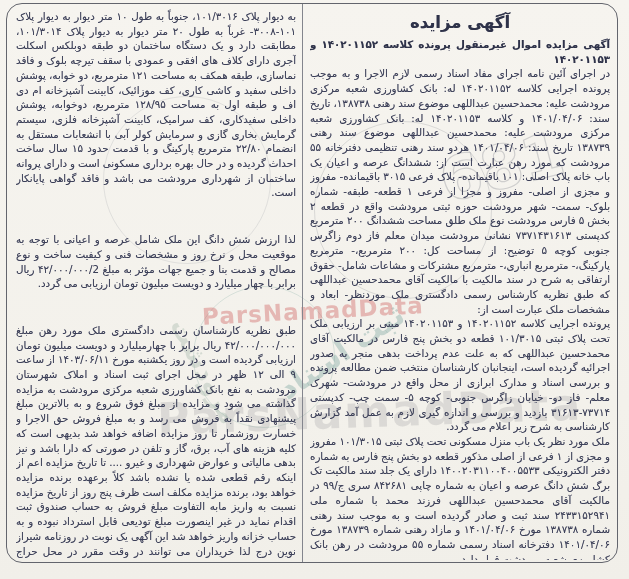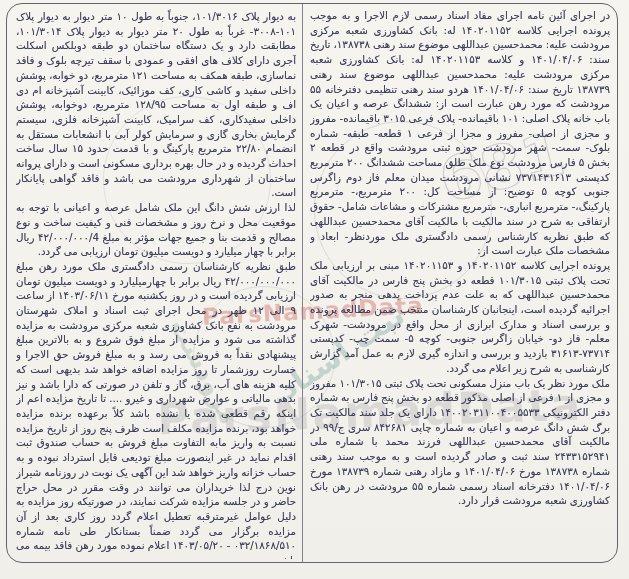--- a/index.html
+++ b/index.html
@@ -8,21 +8,21 @@
     background:linear-gradient(180deg,#f6f4ef 0%,#f3f1eb 70%,#f1efe9 100%);
     font-family:"DejaVu Sans",sans-serif;
   }
   .page{position:absolute;inset:0;}
   .frame{
     position:absolute;left:6px;top:3px;width:612px;height:560px;
     border:1.6px solid #63656d;border-radius:16px;
     box-sizing:border-box;overflow:hidden;
   }
   .divider{position:absolute;left:295px;top:0;bottom:0;width:1.2px;background:#83858d;}
-  .col{position:absolute;direction:rtl;color:#3b3f58;}
+  .col{position:absolute;direction:rtl;color:#3b3f58;gap:32px;}
   .col p{margin:0;font-size:10.3px;line-height:14.7px;text-align:justify;
          word-spacing:-0.4px;text-shadow:0 0 0.5px rgba(59,63,88,0.45);}
   .col-right{right:7px;top:4px;width:300px;height:552px;overflow:hidden;}
   .col-left{left:9px;top:5px;width:280px;height:550px;display:flex;flex-direction:column;overflow:hidden;}
   .doc-title{
     margin:5px 0 5px;text-align:center;font-size:16.5px;font-weight:bold;color:#2e3249;
     text-shadow:0 0 0.6px rgba(46,50,73,0.5);
   }
   .subtitle{font-weight:bold;font-size:10.6px;color:#2e3249;}
   
@@ -54,27 +54,29 @@
     <div class="wm wm-circle wm-c3"></div>
     <div class="wm wm-gray-big">ParsNamadData</div>
     <div class="wm wm-red">ParsNamadData</div>
     <div class="wm wm-outline-num">681</div>
     <div class="wm wm-teal1">ثبت اسناد</div>
     <div class="wm wm-teal2">مرودشت</div>
 
     <div class="divider"></div>
 
     <div class="col col-right" dir="rtl">
+      <h1 class="doc-title">آگهی مزایده</h1>
+      <p class="subtitle">آگهی مزایده اموال غیرمنقول پرونده کلاسه ۱۴۰۲۰۱۱۵۲ و ۱۴۰۲۰۱۱۵۳</p>
       <p>در اجرای آئین نامه اجرای مفاد اسناد رسمی لازم الاجرا و به موجب پرونده اجرایی کلاسه ۱۴۰۲۰۱۱۵۲ له: بانک کشاورزی شعبه مرکزی مرودشت علیه: محمدحسین عبداللهی موضوع سند رهنی ۱۳۸۷۳۸، تاریخ سند: ۱۴۰۱/۰۴/۰۶ و کلاسه ۱۴۰۲۰۱۱۵۳ له: بانک کشاورزی شعبه مرکزی مرودشت علیه: محمدحسین عبداللهی موضوع سند رهنی ۱۳۸۷۳۹ تاریخ سند: ۱۴۰۱/۰۴/۰۶ هردو سند رهنی تنظیمی دفترخانه ۵۵ مرودشت که مورد رهن عبارت است از: ششدانگ عرصه و اعیان یک باب خانه پلاک اصلی: ۱۰۱ باقیمانده- پلاک فرعی ۳۰۱۵ باقیمانده- مفروز و مجزی از اصلی- مفروز و مجزا از فرعی ۱ قطعه- طبقه- شماره بلوک- سمت- شهر مرودشت حوزه ثبتی مرودشت واقع در قطعه ۲ بخش ۵ فارس مرودشت نوع ملک طلق مساحت ششدانگ ۲۰۰ مترمربع کدپستی ۷۳۷۱۴۳۱۶۱۳ نشانی مرودشت میدان معلم فاز دوم زاگرس جنوبی کوچه ۵ توضیح: از مساحت کل: ۲۰۰ مترمربع،- مترمربع پارکینگ،- مترمربع انباری،- مترمربع مشترکات و مشاعات شامل- حقوق ارتفاقی به شرح در سند مالکیت با مالکیت آقای محمدحسین عبداللهی که طبق نظریه کارشناس رسمی دادگستری ملک موردنظر- ابعاد و مشخصات ملک عبارت است از:</p>
       <p>پرونده اجرایی کلاسه ۱۴۰۲۰۱۱۵۲ و ۱۴۰۲۰۱۱۵۳ مبنی بر ارزیابی ملک تحت پلاک ثبتی ۱۰۱/۳۰۱۵ قطعه دو بخش پنج فارس در مالکیت آقای محمدحسین عبداللهی که به علت عدم پرداخت بدهی منجر به صدور اجرائیه گردیده است، اینجانبان کارشناسان منتخب ضمن مطالعه پرونده و بررسی اسناد و مدارک ابرازی از محل واقع در مرودشت- شهرک معلم- فاز دو- خیابان زاگرس جنوبی- کوچه ۵- سمت چپ- کدپستی ۷۳۷۱۴-۳۱۶۱۳ بازدید و بررسی و اندازه گیری لازم به عمل آمد گزارش کارشناسی به شرح زیر اعلام می گردد.</p>
       <p>ملک مورد نظر یک باب منزل مسکونی تحت پلاک ثبتی ۱۰۱/۳۰۱۵ مفروز و مجزی از ۱ فرعی از اصلی مذکور قطعه دو بخش پنج فارس به شماره دفتر الکترونیکی ۱۴۰۰۲۰۳۱۱۰۰۴۰۰۵۵۳۳ دارای یک جلد سند مالکیت تک برگ شش دانگ عرصه و اعیان به شماره چاپی ۸۴۲۶۸۱ سری ج/۹۹ در مالکیت آقای محمدحسین عبداللهی فرزند محمد با شماره ملی ۲۴۳۳۱۵۲۹۴۱ سند ثبت و صادر گردیده است و به موجب سند رهنی شماره ۱۳۸۷۳۸ مورخ ۱۴۰۱/۰۴/۰۶ و مازاد رهنی شماره ۱۳۸۷۳۹ مورخ ۱۴۰۱/۰۴/۰۶ دفترخانه اسناد رسمی شماره ۵۵ مرودشت در رهن بانک کشاورزی شعبه مرودشت قرار دارد.</p>
 
     </div>
 
     <div class="col col-left" dir="rtl">
       <p>به دیوار پلاک ۱۰۱/۳۰۱۶، جنوباً به طول ۱۰ متر دیوار به دیوار پلاک ۱۰۱-۳۰۰۸- غرباً به طول ۲۰ متر دیوار به دیوار پلاک ۱۰۱/۳۰۱۴، مطابقت دارد و یک دستگاه ساختمان دو طبقه دوبلکس اسکلت آجری دارای کلاف های افقی و عمودی با سقف تیرچه بلوک و فاقد نماسازی، طبقه همکف به مساحت ۱۲۱ مترمربع، دو خوابه، پوشش داخلی سفید و کاشی کاری، کف موزائیک، کابینت آشپزخانه ام دی اف و طبقه اول به مساحت ۱۲۸/۹۵ مترمربع، دوخوابه، پوشش داخلی سفیدکاری، کف سرامیک، کابینت آشپزخانه فلزی، سیستم گرمایش بخاری گازی و سرمایش کولر آبی با انشعابات مستقل به انضمام ۲۲/۸۰ مترمربع پارکینگ و با قدمت حدود ۱۵ سال ساخت احداث گردیده و در حال بهره برداری مسکونی است و دارای پروانه ساختمان از شهرداری مرودشت می باشد و فاقد گواهی پایانکار است.</p>
-      <p>لذا ارزش شش دانگ این ملک شامل عرصه و اعیانی با توجه به موقعیت محل و نرخ روز و مشخصات فنی و کیفیت ساخت و نوع مصالح و قدمت بنا و جمیع جهات مؤثر به مبلغ ۴۲/۰۰۰/۰۰۰/4 ریال برابر با چهار میلیارد و دویست میلیون تومان ارزیابی می گردد.</p>
+      <p>لذا ارزش شش دانگ این ملک شامل عرصه و اعیانی با توجه به موقعیت محل و نرخ روز و مشخصات فنی و کیفیت ساخت و نوع مصالح و قدمت بنا و جمیع جهات مؤثر به مبلغ ۴۲/۰۰۰/۰۰۰/2 ریال برابر با چهار میلیارد و دویست میلیون تومان ارزیابی می گردد.</p>
       <p>طبق نظریه کارشناسان رسمی دادگستری ملک مورد رهن مبلغ ۴۲/۰۰۰/۰۰۰/۰۰۰ ریال برابر با چهارمیلیارد و دویست میلیون تومان ارزیابی گردیده است و در روز یکشنبه مورخ ۱۴۰۳/۰۶/۱۱ از ساعت ۹ الی ۱۲ ظهر در محل اجرای ثبت اسناد و املاک شهرستان مرودشت به نفع بانک کشاورزی شعبه مرکزی مرودشت به مزایده گذاشته می شود و مزایده از مبلغ فوق شروع و به بالاترین مبلغ پیشنهادی نقداً به فروش می رسد و به مبلغ فروش حق الاجرا و خسارت روزشمار تا روز مزایده اضافه خواهد شد بدیهی است که کلیه هزینه های آب، برق، گاز و تلفن در صورتی که دارا باشد و نیز بدهی مالیاتی و عوارض شهرداری و غیرو .... تا تاریخ مزایده اعم از اینکه رقم قطعی شده یا نشده باشد کلاً برعهده برنده مزایده خواهد بود، برنده مزایده مکلف است ظرف پنج روز از تاریخ مزایده نسبت به واریز مابه التفاوت مبلغ فروش به حساب صندوق ثبت اقدام نماید در غیر اینصورت مبلغ تودیعی قابل استرداد نبوده و به حساب خزانه واریز خواهد شد این آگهی یک نوبت در روزنامه شیراز نوین درج لذا خریداران می توانند در وقت مقرر در محل حراج حاضر و در جلسه مزایده شرکت نمایند، در صورتیکه روز مزایده به دلیل عوامل غیرمترقبه تعطیل اعلام گردد روز کاری بعد از آن مزایده برگزار می گردد ضمناً بستانکار طی نامه شماره ۰۳۲/۱۸۶۸/۵۱۰ - ۱۴۰۳/۰۵/۲۰ اعلام نموده مورد رهن فاقد بیمه می باشد.</p>
 
     </div>
 
   </div>
 </div>
 
 </body></html>

